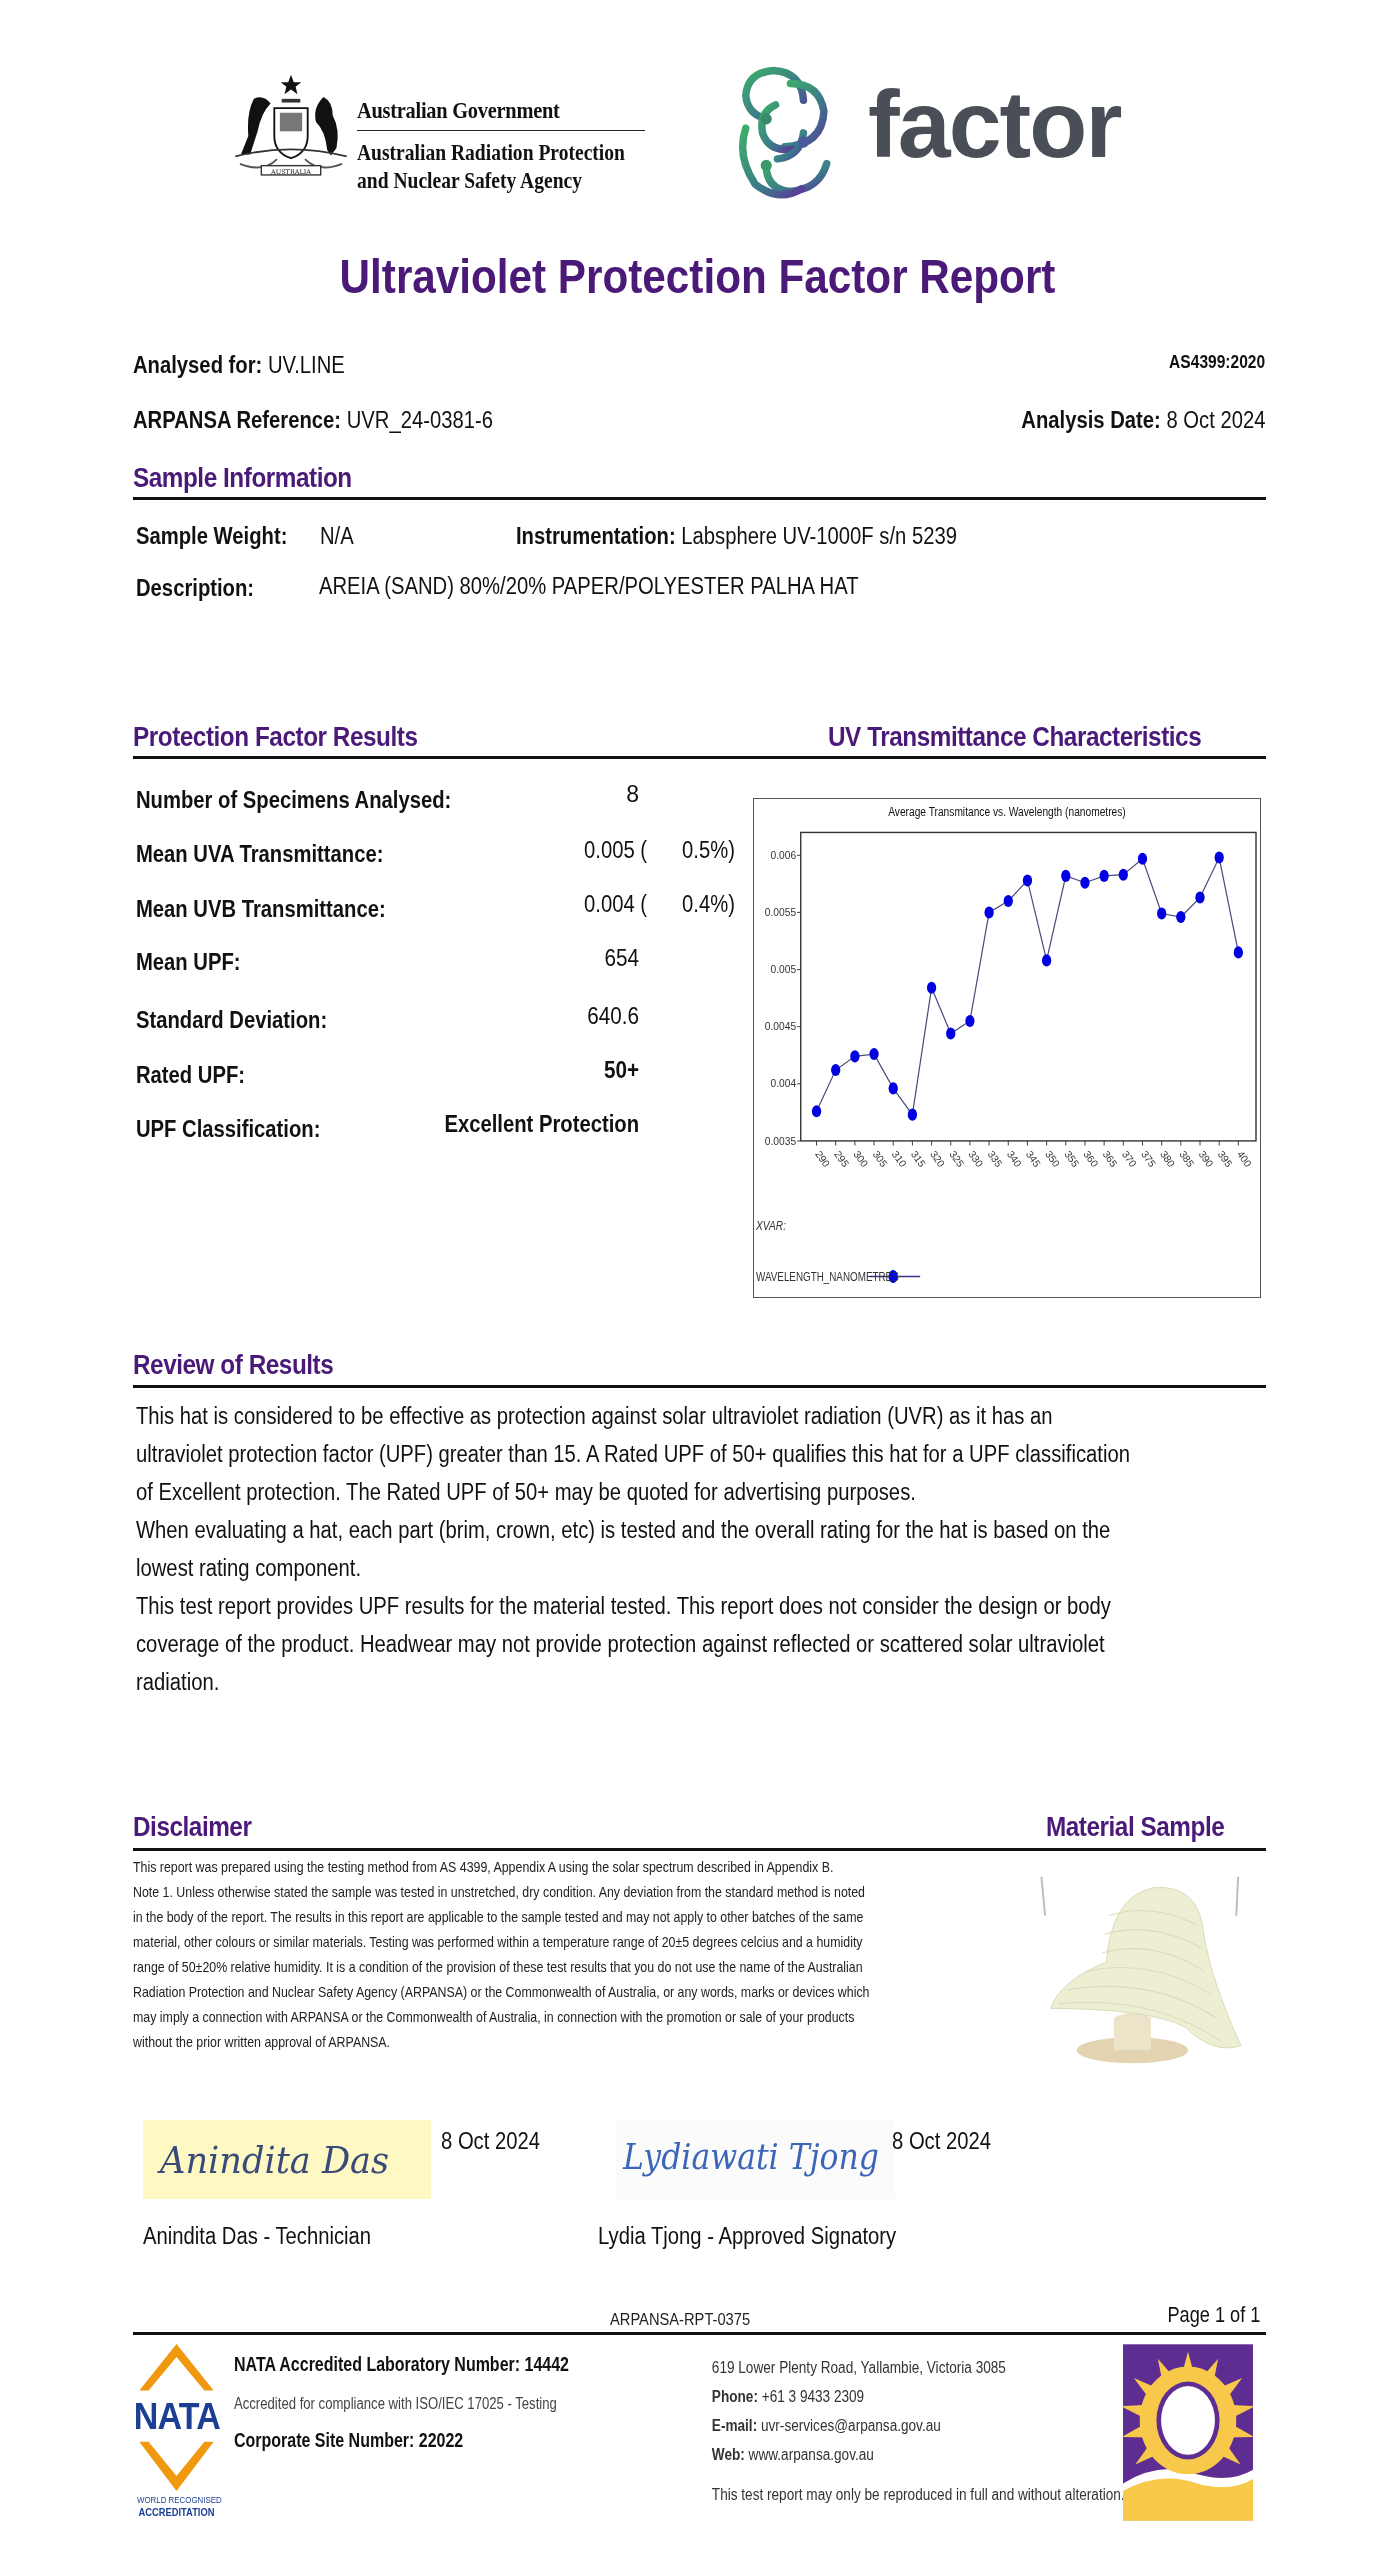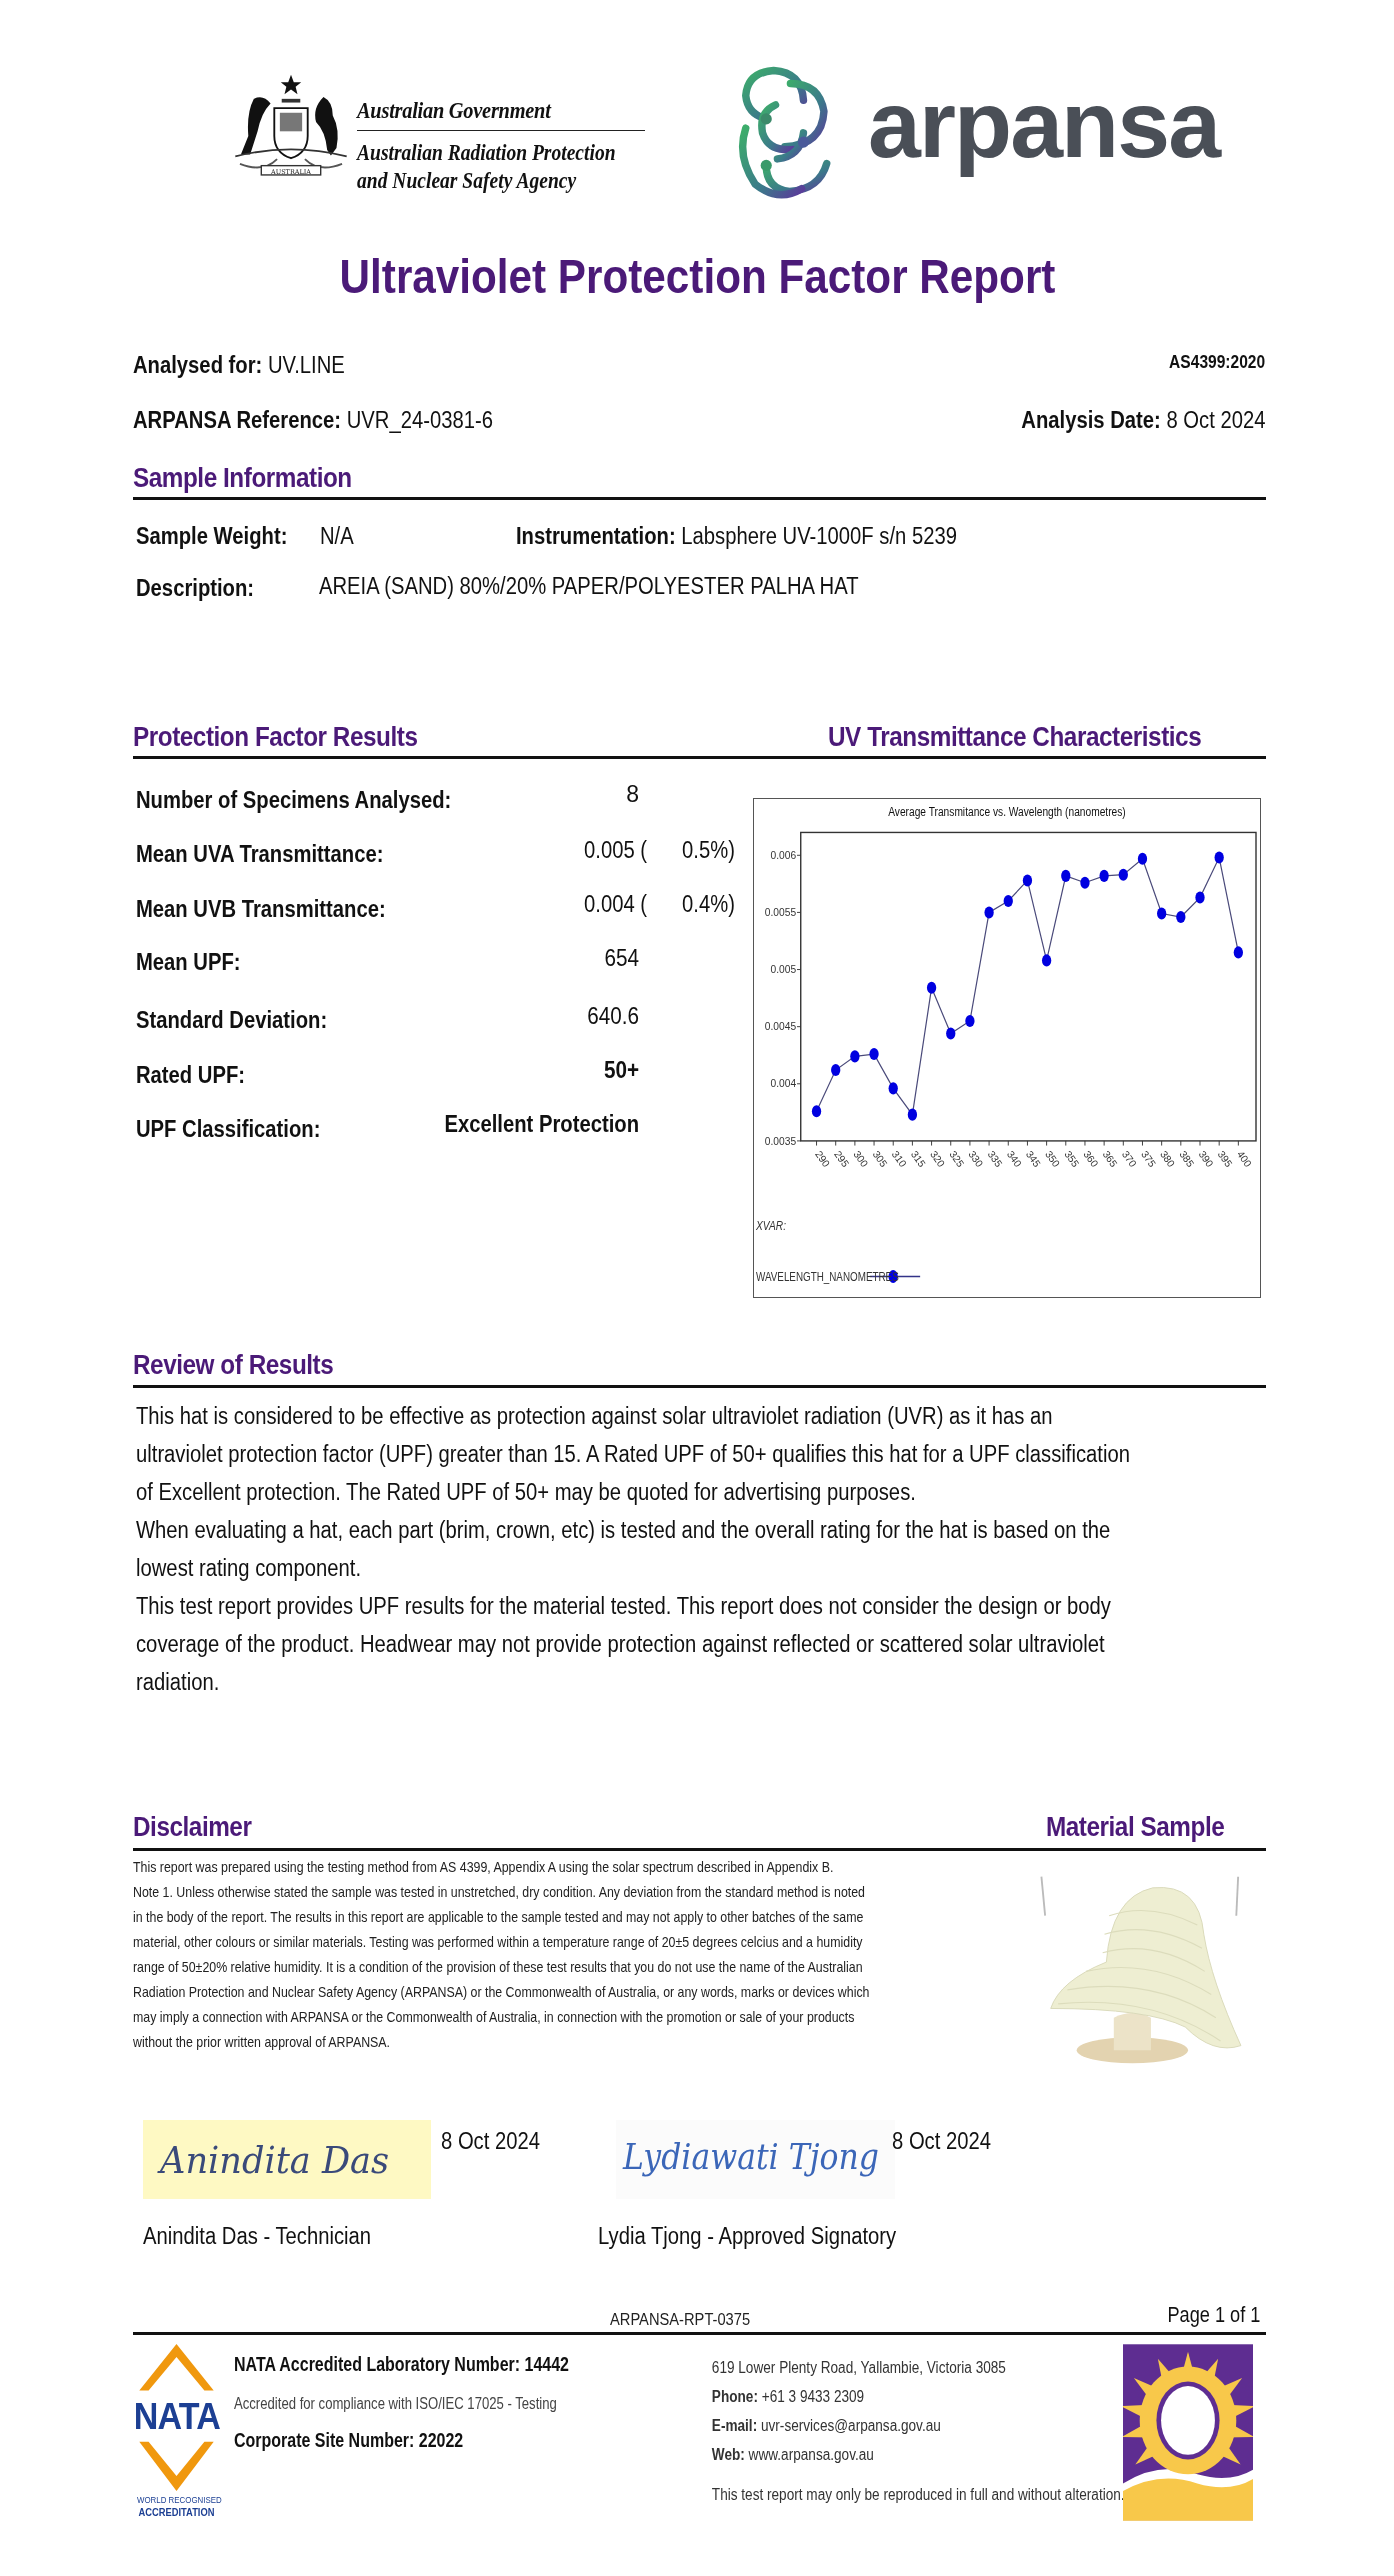--- a/index.html
+++ b/index.html
@@ -27,21 +27,21 @@
     <path d="M52,40 h36 v30 q0,18 -18,24 q-18,-6 -18,-24z" fill="#fff" stroke="#111" stroke-width="2"></path>
     <path d="M58,45 h24 v20 h-24z" fill="#777"></path>
     <path d="M30,30 q-8,15 -6,40 l-8,20 l10,0 l8,-25 q4,-20 14,-30 q-8,-10 -18,-5z" fill="#111"></path>
     <path d="M105,28 q10,5 10,20 q8,15 4,35 l-6,8 l-4,-6 q-2,-20 -12,-30 q-4,-15 8,-27z" fill="#111"></path>
     <path d="M10,92 q60,-15 120,0" fill="none" stroke="#333" stroke-width="2"></path>
     <path d="M15,100 q25,10 40,-5 M125,100 q-25,10 -40,-5" fill="none" stroke="#555" stroke-width="2"></path>
     <rect x="38" y="102" width="64" height="10" fill="#fff" stroke="#333" stroke-width="1.5"></rect>
     <text x="70" y="110.5" font-size="7" text-anchor="middle" font-family="DejaVu Serif, serif" fill="#222">AUSTRALIA</text>
   </svg>
 </div>
-<div class="abs" style="left:357px; top:97px; width:288px;font-style:italic;">
+<div class="abs" style="left:357px; top:97px; width:288px;">
   <div style="font-family:'Liberation Serif',serif; font-weight:bold; font-size:24px; transform:scaleX(0.85); transform-origin:left; white-space:nowrap; letter-spacing:-0.3px;">Australian Government</div>
   <div style="height:1.9px; background:#222; margin:5.6px 0 7.4px 0; width:288px;"></div>
   <div style="font-family:'Liberation Serif',serif; font-weight:bold; font-size:23px; transform:scaleX(0.85); transform-origin:left; white-space:nowrap; line-height:28px;">Australian Radiation Protection</div>
   <div style="font-family:'Liberation Serif',serif; font-weight:bold; font-size:23px; transform:scaleX(0.85); transform-origin:left; white-space:nowrap; line-height:28px;">and Nuclear Safety Agency</div>
 </div>
 
 <div class="abs" style="left:729px; top:63px; width:391px; height:149px;">
   <svg width="121" height="149" viewBox="0 0 130 160" style="position:absolute; left:0; top:0;">
     <defs>
       <linearGradient id="kg" x1="0" y1="0" x2="1" y2="1">
@@ -55,21 +55,21 @@
       <path d="M60,90 q40,-2 42,-38 q-5,-30 -36,-30"></path>
       <path d="M40,110 q0,25 25,28 q32,-2 40,-30"></path>
       <path d="M18,70 q-10,30 10,60 q25,20 50,5"></path>
       <path d="M50,45 q-18,8 -14,30 q6,20 32,18"></path>
       <path d="M80,75 q-3,25 -28,28"></path>
     </g>
     <circle cx="40" cy="60" r="6" fill="#3b8a6a"></circle>
     <circle cx="80" cy="85" r="6" fill="#4a5a9a"></circle>
     <circle cx="40" cy="110" r="6" fill="#3a9a6a"></circle>
   </svg>
-  <div style="position:absolute; left:139px; top:7.4px; font-family:'Liberation Sans',sans-serif; font-weight:bold; font-size:95px; color:#4a4f57; letter-spacing:-1.9px;">arpansa</div>
+  <div style="position:absolute; left:139px; top:7.4px; font-family:'Liberation Sans',sans-serif; font-weight:bold; font-size:95px; color:#4a4f57; letter-spacing:-1.9px;">factor</div>
 </div>
 
 <div class="abs" style="left:0; width:1395px; top:249px; text-align:center; font-family:'Liberation Sans',sans-serif; font-weight:bold; font-size:48px; color:#4b1a78; transform:scaleX(0.88); transform-origin:center; white-space:nowrap;">Ultraviolet Protection Factor Report</div>
 
 <div class="abs cond" style="left:133px; top:352px; font-size:23px;">
   <b>Analysed for:</b> <span>UV.LINE</span>
 </div>
 <div class="abs" style="right:130px; top:352px; font-size:17.7px; font-weight:bold; transform:scaleX(0.88); transform-origin:right; white-space:nowrap;">AS4399:2020</div>
 
 <div class="abs cond" style="left:133px; top:407px; font-size:23px;">

